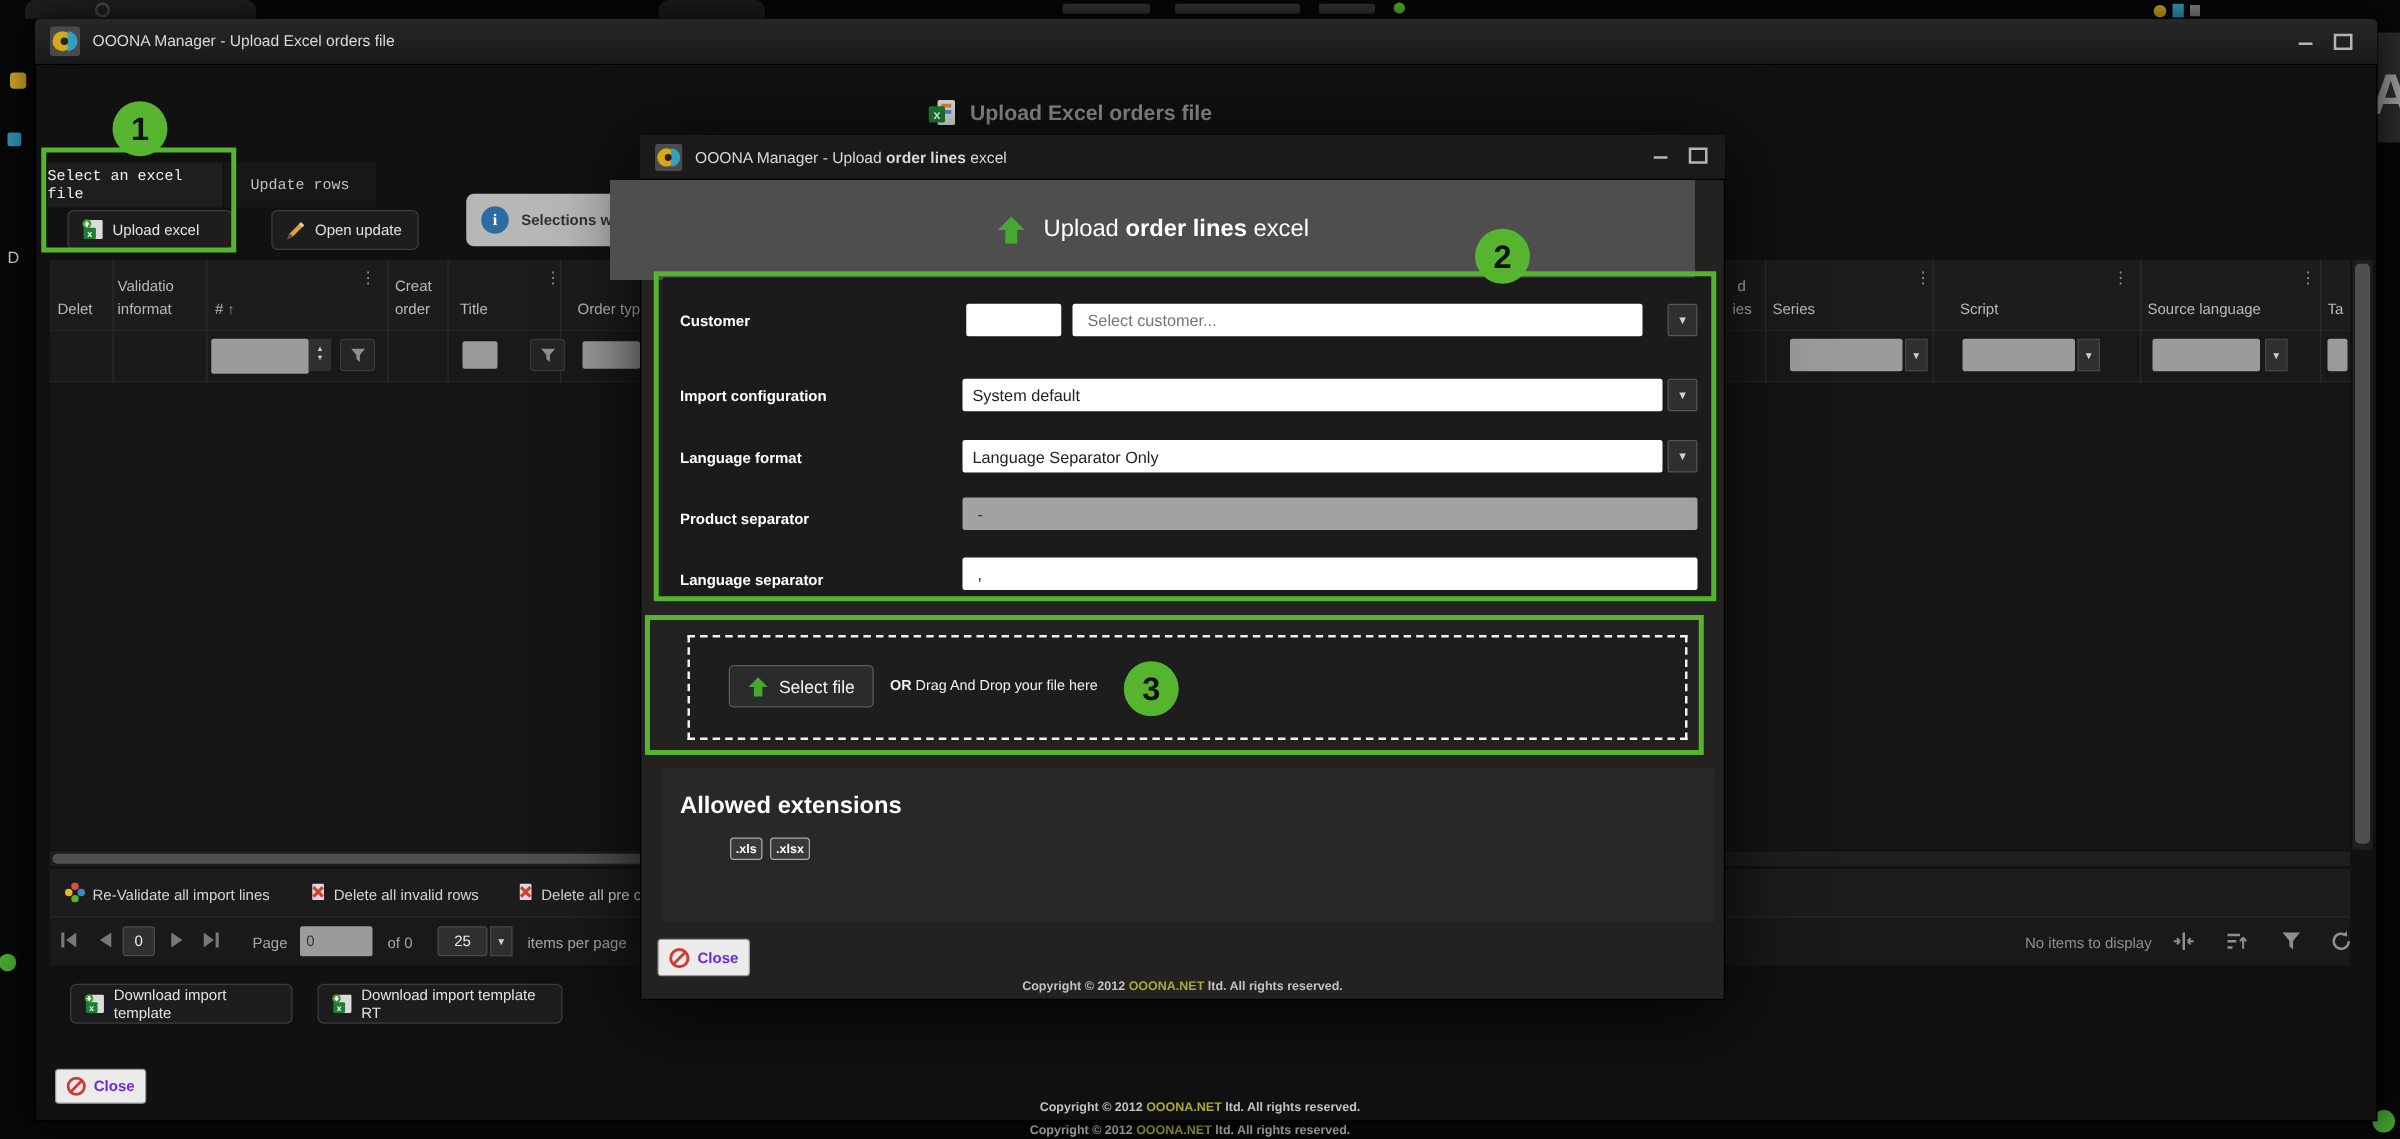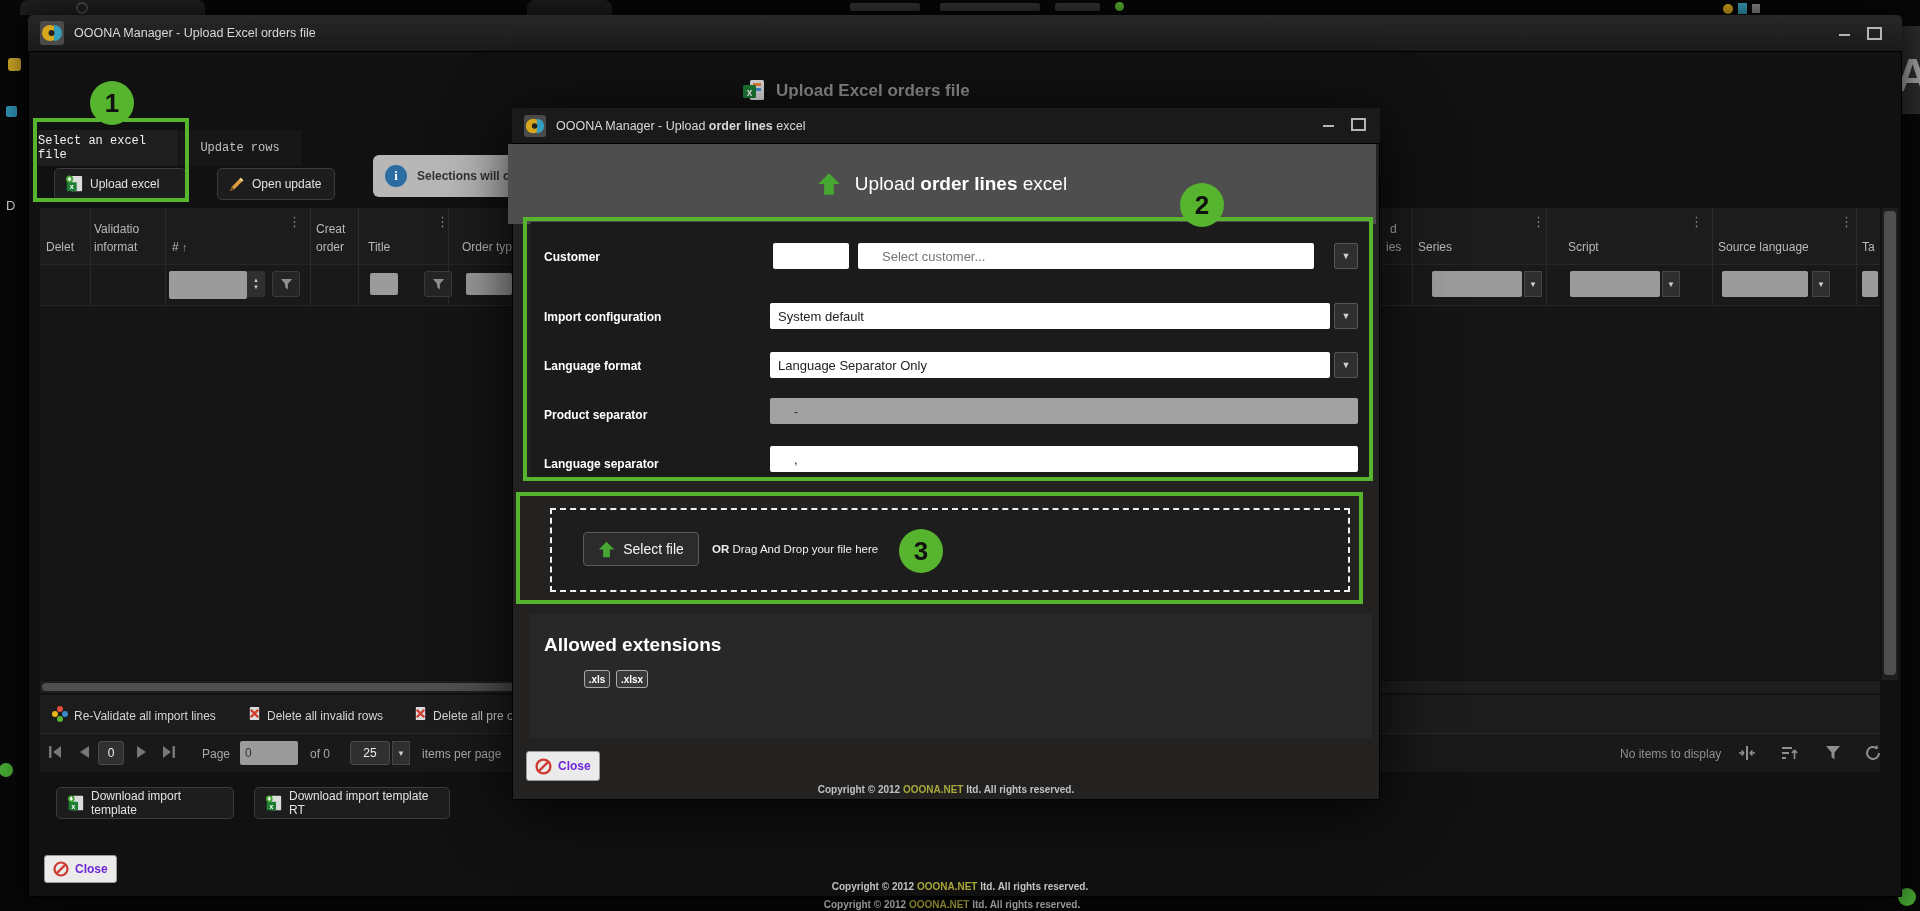--- a/index.html
+++ b/index.html
@@ -46,26 +46,26 @@
   .lightbtn{background:#ebebeb;border:1px solid #9a9a9a;border-radius:3px;display:flex;align-items:center;
             gap:6px;padding:0 8px;cursor:pointer;}
   .lightbtn span{font-size:12px;font-weight:bold;color:#6d28d9;}
   .copyright{font-size:10px;font-weight:bold;color:#c2c2c2;text-align:center;}
   .copyright .brand{color:#a9a93a;}
   
   #modal{left:512px;top:108px;width:868px;height:692px;background:#232221;border:1px solid #000;
          box-shadow:0 10px 60px rgba(0,0,0,.85);z-index:50;}
   .modal-el{z-index:51;}
   .titlebar-modal{left:512px;top:108px;width:868px;height:36px;background:#1a1a1a;border-bottom:1px solid #000;}
-  .modal-header{left:508px;top:144px;width:868px;height:80px;background:#4e4e4e;display:flex;
+  .modal-header{left:488px;top:144px;width:868px;height:80px;background:#4e4e4e;display:flex;
                 align-items:center;justify-content:center;gap:14px;}
   .modal-header .bigtitle{font-size:19px;color:#fff;}
   .form-panel{left:530px;top:222px;width:842px;height:258px;background:#1b1b1b;border-radius:2px;}
   .f-label{font-size:12px;font-weight:bold;color:#fff;}
-  .w-input{background:#fff;border:none;border-radius:2px;font-size:13px;color:#222;padding:0 24px;
+  .w-input{background:#fff;border:none;border-radius:2px;font-size:13px;color:#222;padding:0 12px;
            font-family:"Liberation Sans",sans-serif;}
   .w-select{background:#fff;border-radius:2px;font-size:13px;color:#222;display:flex;align-items:center;
             padding:0 8px;cursor:pointer;}
   .dd-btn{background:#2f2f2f;border:1px solid #555;border-radius:2px;color:#d0d0d0;font-size:9px;
           display:flex;align-items:center;justify-content:center;cursor:pointer;}
   .dropzone{border:2px dashed #f0f0f0;background:#1d1d1d;}
   .selectfile-btn{background:#2b2b2b;border:1px solid #5c5c5c;border-radius:4px;display:flex;
                   align-items:center;justify-content:center;gap:8px;cursor:pointer;}
   .selectfile-btn span{font-size:14px;color:#f5f5f5;}
   .ext-panel{background:#292828;border-radius:2px;}

